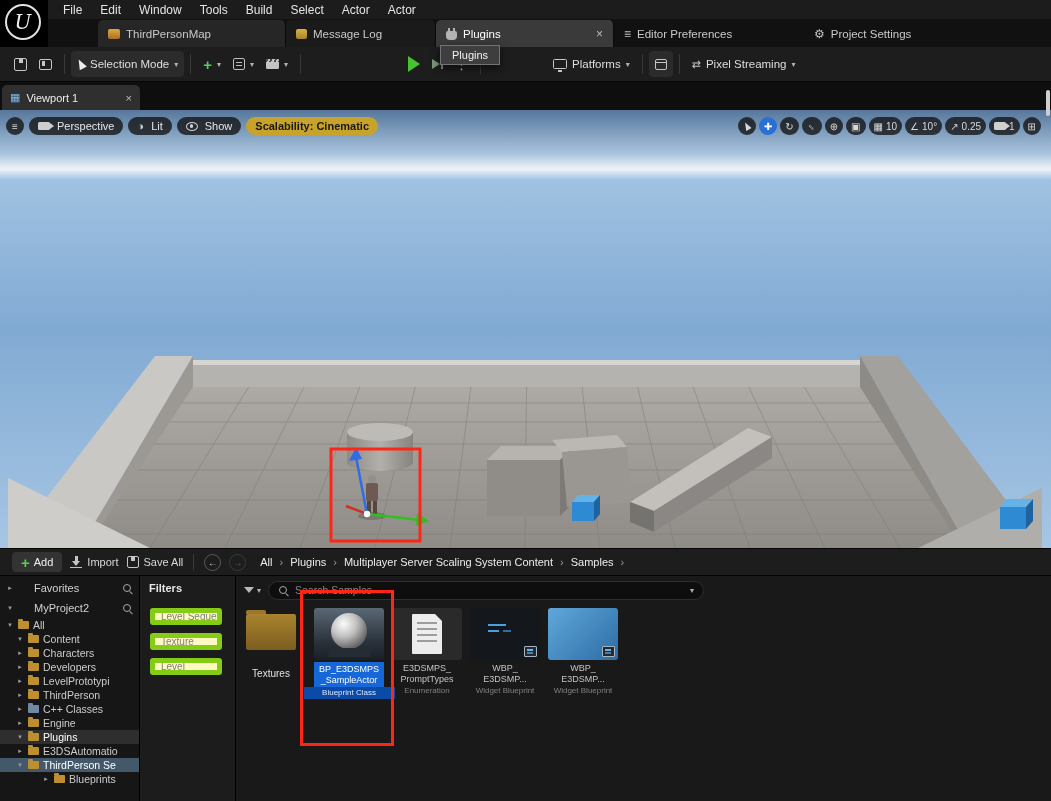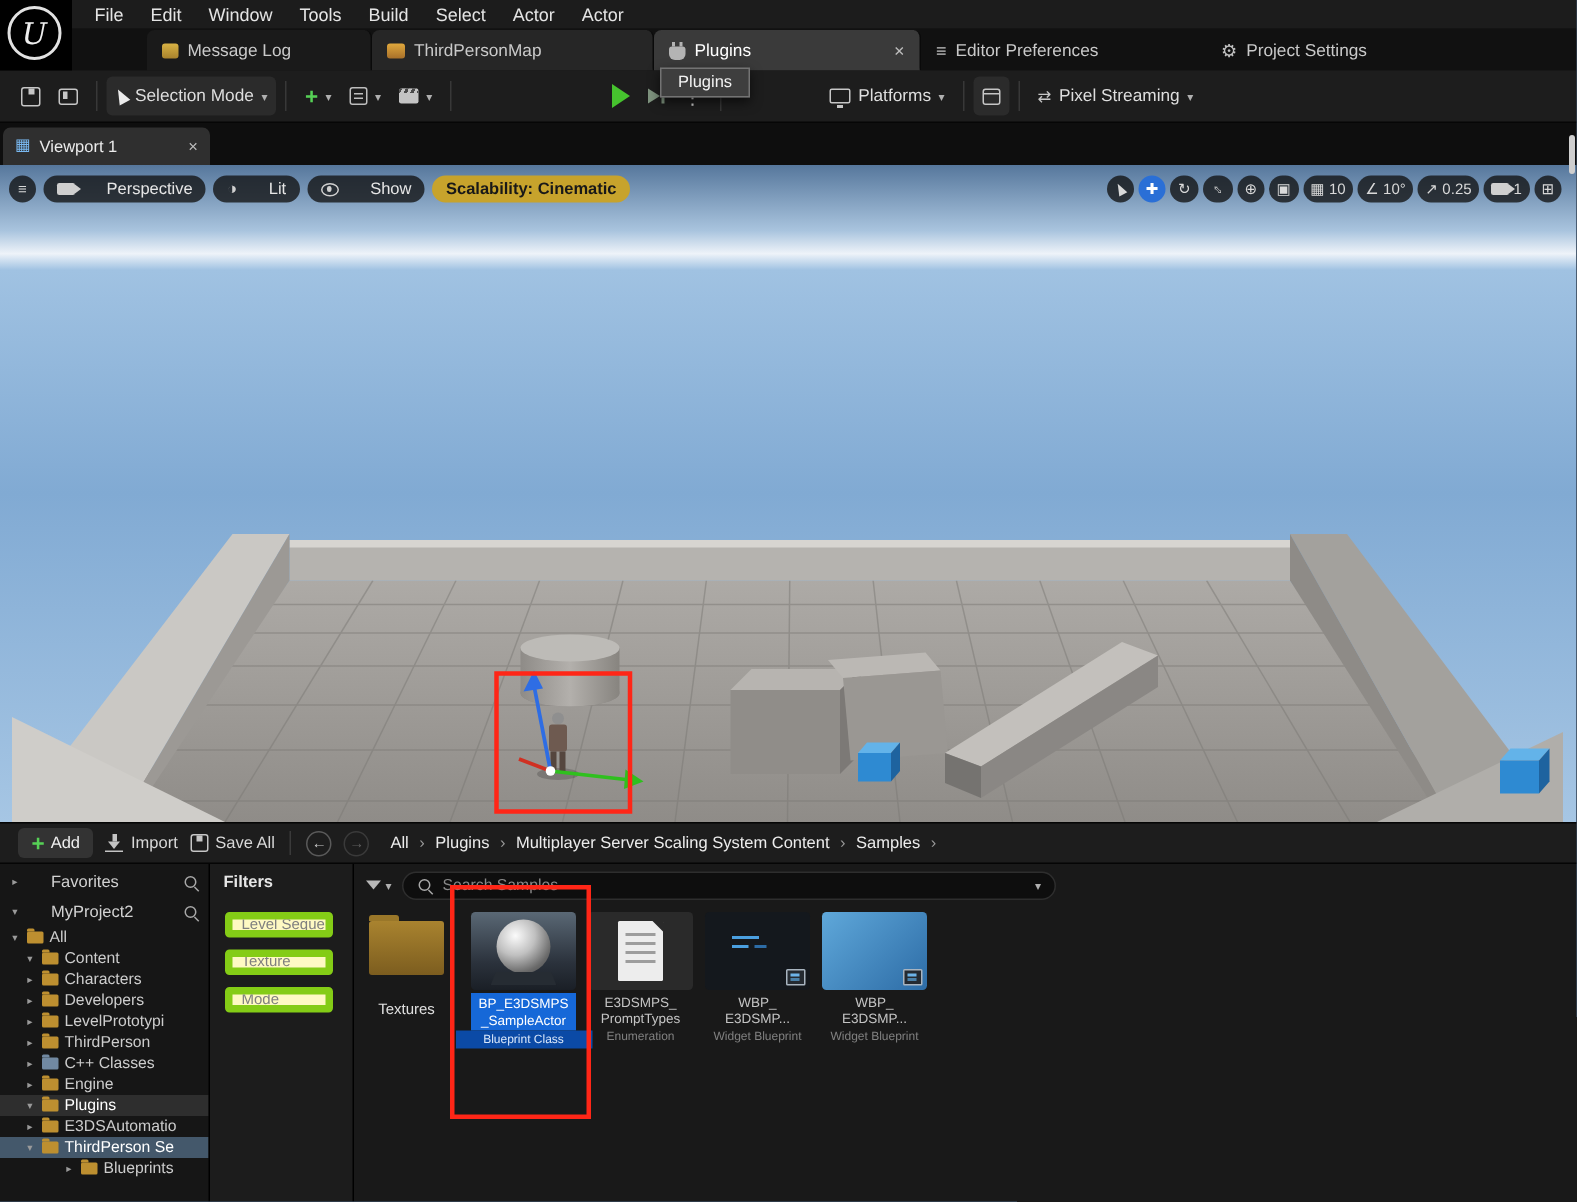--- a/index.html
+++ b/index.html
@@ -60,21 +60,21 @@
 .vstrip{position:absolute;left:0;top:82px;right:0;height:28px;background:#0e0e0e;display:flex;align-items:flex-end}
 .vtab{width:138px;height:25px;background:#2f2f2f;border-radius:5px 5px 0 0;display:flex;align-items:center;gap:6px;padding:0 8px;color:#ececec;font-size:11px;margin-left:2px}
 .i-vpgrid{color:#79b8f0;font-size:11px;line-height:1}
 .vthumb{position:absolute;right:1px;top:90px;width:4px;height:26px;background:#cfcfcf;border-radius:2px;z-index:8}
 
 
 .viewport{position:absolute;left:0;top:110px;width:1051px;height:438px;overflow:hidden;background:#6f95bd}
 .scene{position:absolute;left:0;top:0;display:block}
 .vp-left{position:absolute;left:6px;top:7px;display:flex;align-items:center;gap:5px;z-index:3}
 .vp-right{position:absolute;right:10px;top:7px;display:flex;align-items:center;gap:3px;z-index:3}
-.vpill{height:18px;border-radius:9px;background:rgba(18,18,18,.78);display:flex;align-items:center;gap:21px;padding:0 9px;color:#e6e6e6;font-size:11px;white-space:nowrap}
+.vpill{height:18px;border-radius:9px;background:rgba(18,18,18,.78);display:flex;align-items:center;gap:7px;padding:0 9px;color:#e6e6e6;font-size:11px;white-space:nowrap}
 .vbtn{min-width:18px;height:18px;border-radius:9px;background:rgba(18,18,18,.78);display:flex;align-items:center;justify-content:center;gap:3px;color:#d9d9d9;font-size:10px;padding:0 5px;white-space:nowrap}
 .vbtn.active{background:#2a6fd6;color:#fff}
 .scal{background:#c7a32c;color:#181818;font-weight:bold}
 .i-eye{width:12px;height:9px;border:1.3px solid #cfcfcf;border-radius:50%;position:relative}
 .i-eye::after{content:"";position:absolute;left:3px;top:1.6px;width:3.5px;height:3.5px;border-radius:50%;background:#cfcfcf}
 .i-half{color:#cfcfcf;font-size:11px;line-height:1}
 .i-cam{width:12px;height:8px;background:#cfcfcf;border-radius:1.5px;position:relative}
 .i-cam::after{content:"";position:absolute;right:-4px;top:1px;border-top:3px solid transparent;border-bottom:3px solid transparent;border-left:4px solid #cfcfcf}
 .i-cursor-sm{width:0;height:0;border-left:3.5px solid transparent;border-right:3.5px solid transparent;border-bottom:8px solid #d9d9d9;transform:rotate(-28deg)}
 .rot45{display:inline-block;transform:rotate(45deg)}
@@ -158,27 +158,27 @@
     <span class="menu-item">Edit</span>
     <span class="menu-item">Window</span>
     <span class="menu-item">Tools</span>
     <span class="menu-item">Build</span>
     <span class="menu-item">Select</span>
     <span class="menu-item">Actor</span>
     <span class="menu-item">Actor</span>
   </div>
 
   <div class="tabrow">
+    <div class="tab t2">
+      <span class="i-map"></span>
+      <span>ThirdPersonMap</span>
+    </div>
     <div class="tab t1">
       <span class="i-mlog"></span>
       <span>Message Log</span>
-    </div>
-    <div class="tab t2">
-      <span class="i-map"></span>
-      <span>ThirdPersonMap</span>
     </div>
     <div class="tab t3 active">
       <span class="i-plug"></span>
       <span>Plugins</span>
       <span class="close">×</span>
     </div>
     <div class="tab t4">
       <span class="i-sliders">≡</span>
       <span>Editor Preferences</span>
     </div>
@@ -488,21 +488,21 @@
         <span class="chev8">▸</span>
           <span class="foldr"></span>
         <span>Blueprints</span>
       </div>
     </div>
 
     <div class="filters">
       <div class="ftitle">Filters</div>
       <div class="fchip">Level Sequen</div>
       <div class="fchip">Texture</div>
-      <div class="fchip">Mode</div>
+      <div class="fchip">Level</div>
     </div>
 
     <div class="main">
       <div class="searchrow">
         <div class="filterbtn">
           <span class="i-funnel"></span>
           <span class="chev">▾</span>
         </div>
         <div class="spill">
           <span class="sicon" style="margin-left:0"></span>

